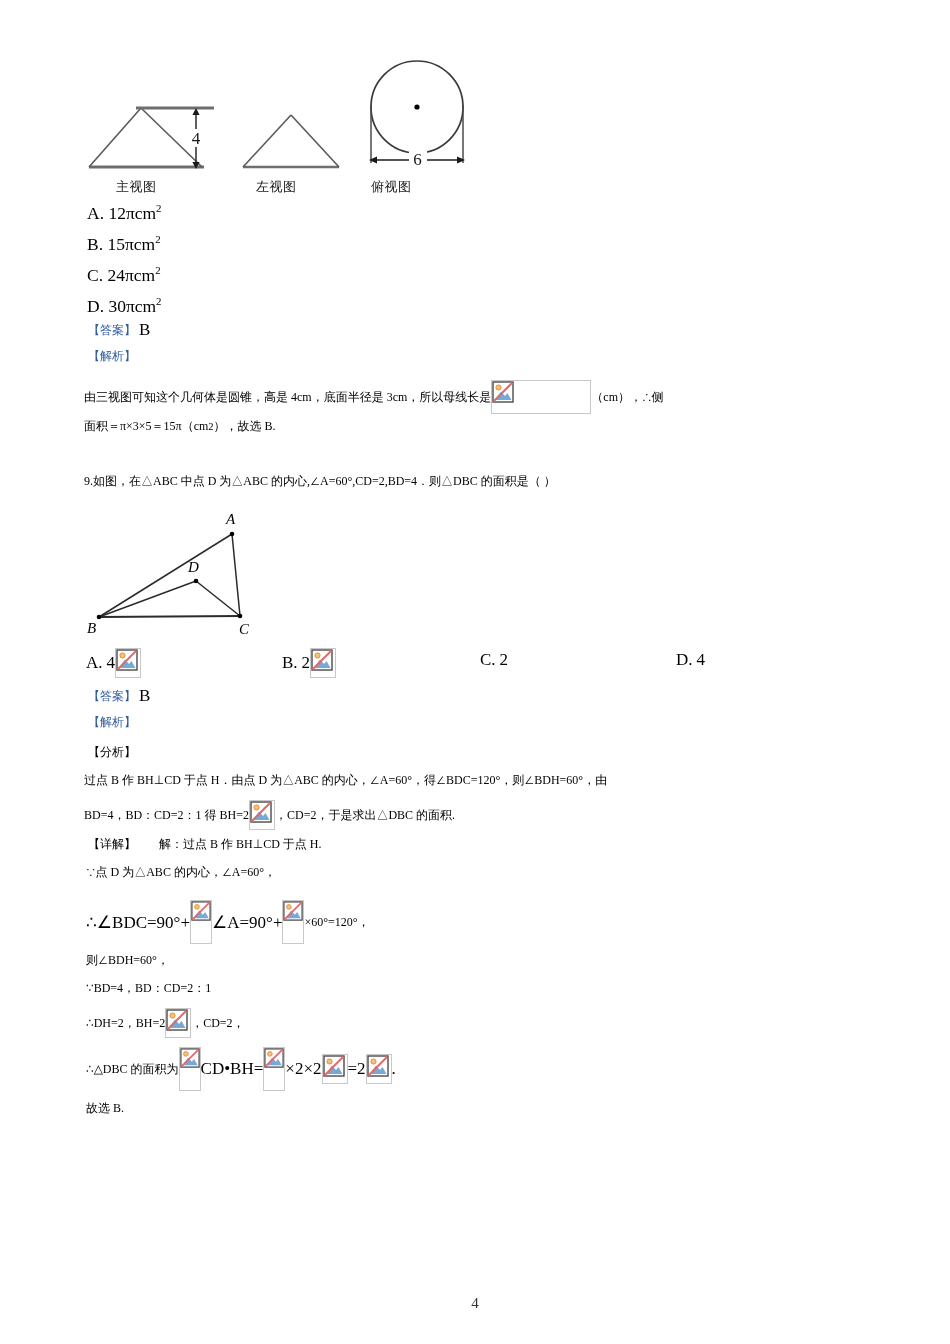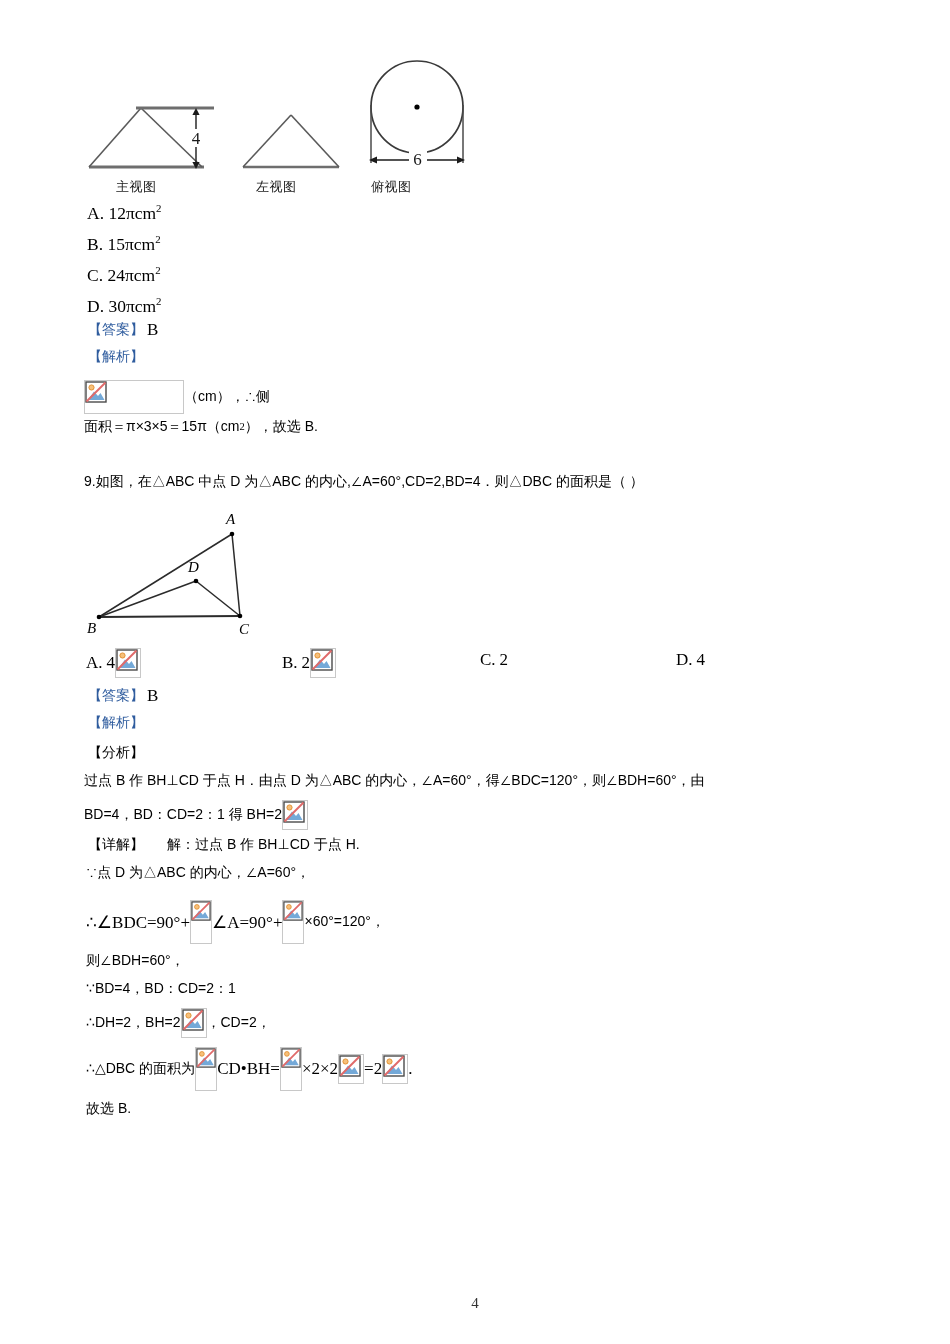--- a/index.html
+++ b/index.html
@@ -67,21 +67,21 @@
   
   .para {
     position: absolute;
     font-size: 17px;
     color: #000;
     white-space: nowrap;
     display: flex;
     align-items: center;
   }
   .para span.t { font-family: "Liberation Serif", serif; }
-  .para span.c { font-family: Liberation Sans, sans-serif; font-size: 14px; }
+  .para span.c { font-family: Liberation Serif, serif; font-size: 12px; }
 
   
   .brokenimg {
     display: inline-block;
     position: relative;
     border: 1px solid #c8c8c8;
     background: #ffffff;
     vertical-align: middle;
     box-sizing: border-box;
     flex: none;
@@ -169,20 +169,21 @@
 
   <div class="para" style="left:4px; top:320px;">
     <span class="c blue">【答案】</span>
     <span class="t" style="margin-left:3px;">B</span>
   </div>
   <div class="para" style="left:4px; top:348px;">
     <span class="c blue">【解析】</span>
   </div>
 
   <div class="para" style="left:0px; top:380px;">
+    <span class="c">由三视图可知这个几何体是圆锥，高是 4cm，底面半径是 3cm，所以母线长是</span>
     <span class="brokenimg bi-wide">
       <svg class="glyph" width="22" height="22" viewBox="0 0 22 22">
         <rect x="1" y="1" width="20" height="20" fill="#ffffff" stroke="#4a4a4a" stroke-width="1.4"></rect>
         <circle cx="6.5" cy="6.5" r="2.6" fill="#f6c07a" stroke="#e08b2a" stroke-width="0.9"></circle>
         <path d="M3 19 L9 10.5 L13 15 L15.5 12 L19.5 19 Z" fill="#74a9d8"></path>
         <line x1="1.5" y1="20.5" x2="20.5" y2="1.5" stroke="#e06a6a" stroke-width="2"></line>
       </svg>
     </span>
     <span class="c">（cm），∴侧</span>
   </div>
@@ -263,20 +264,21 @@
   <div class="para" style="left:0px; top:800px;">
     <span class="c">BD=4，BD：CD=2：1 得 BH=2</span>
     <span class="brokenimg bi-sq">
       <svg class="glyph" width="22" height="22" viewBox="0 0 22 22">
         <rect x="1" y="1" width="20" height="20" fill="#ffffff" stroke="#4a4a4a" stroke-width="1.4"></rect>
         <circle cx="6.5" cy="6.5" r="2.6" fill="#f6c07a" stroke="#e08b2a" stroke-width="0.9"></circle>
         <path d="M3 19 L9 10.5 L13 15 L15.5 12 L19.5 19 Z" fill="#74a9d8"></path>
         <line x1="1.5" y1="20.5" x2="20.5" y2="1.5" stroke="#e06a6a" stroke-width="2"></line>
       </svg>
     </span>
+    <span class="c">，CD=2，于是求出△DBC 的面积.</span>
   </div>
 
   <div class="para" style="left:4px; top:836px;gap:23px;">
     <span class="c">【详解】</span>
     <span class="c">解：过点 B 作 BH⊥CD 于点 H.</span>
   </div>
   <div class="para" style="left:2px; top:864px;">
     <span class="c">∵点 D 为△ABC 的内心，∠A=60°，</span>
   </div>
 

